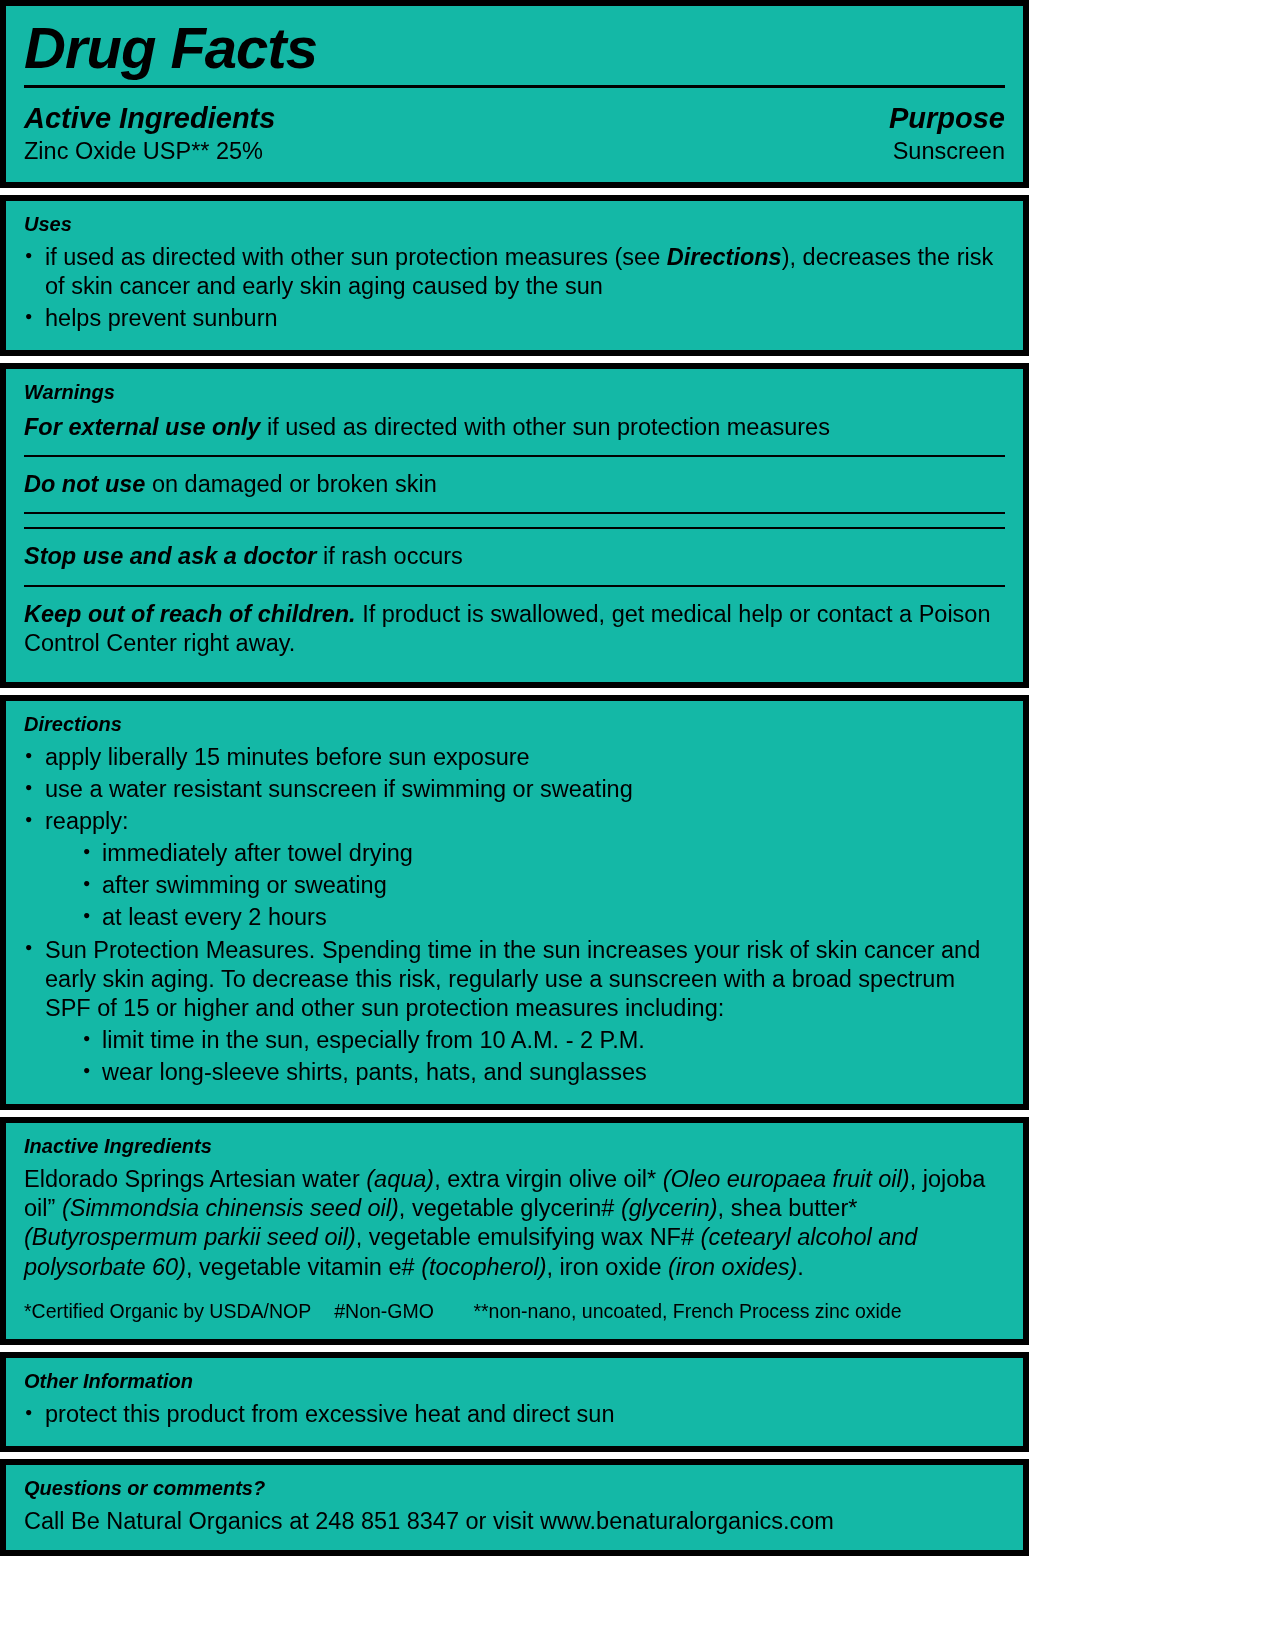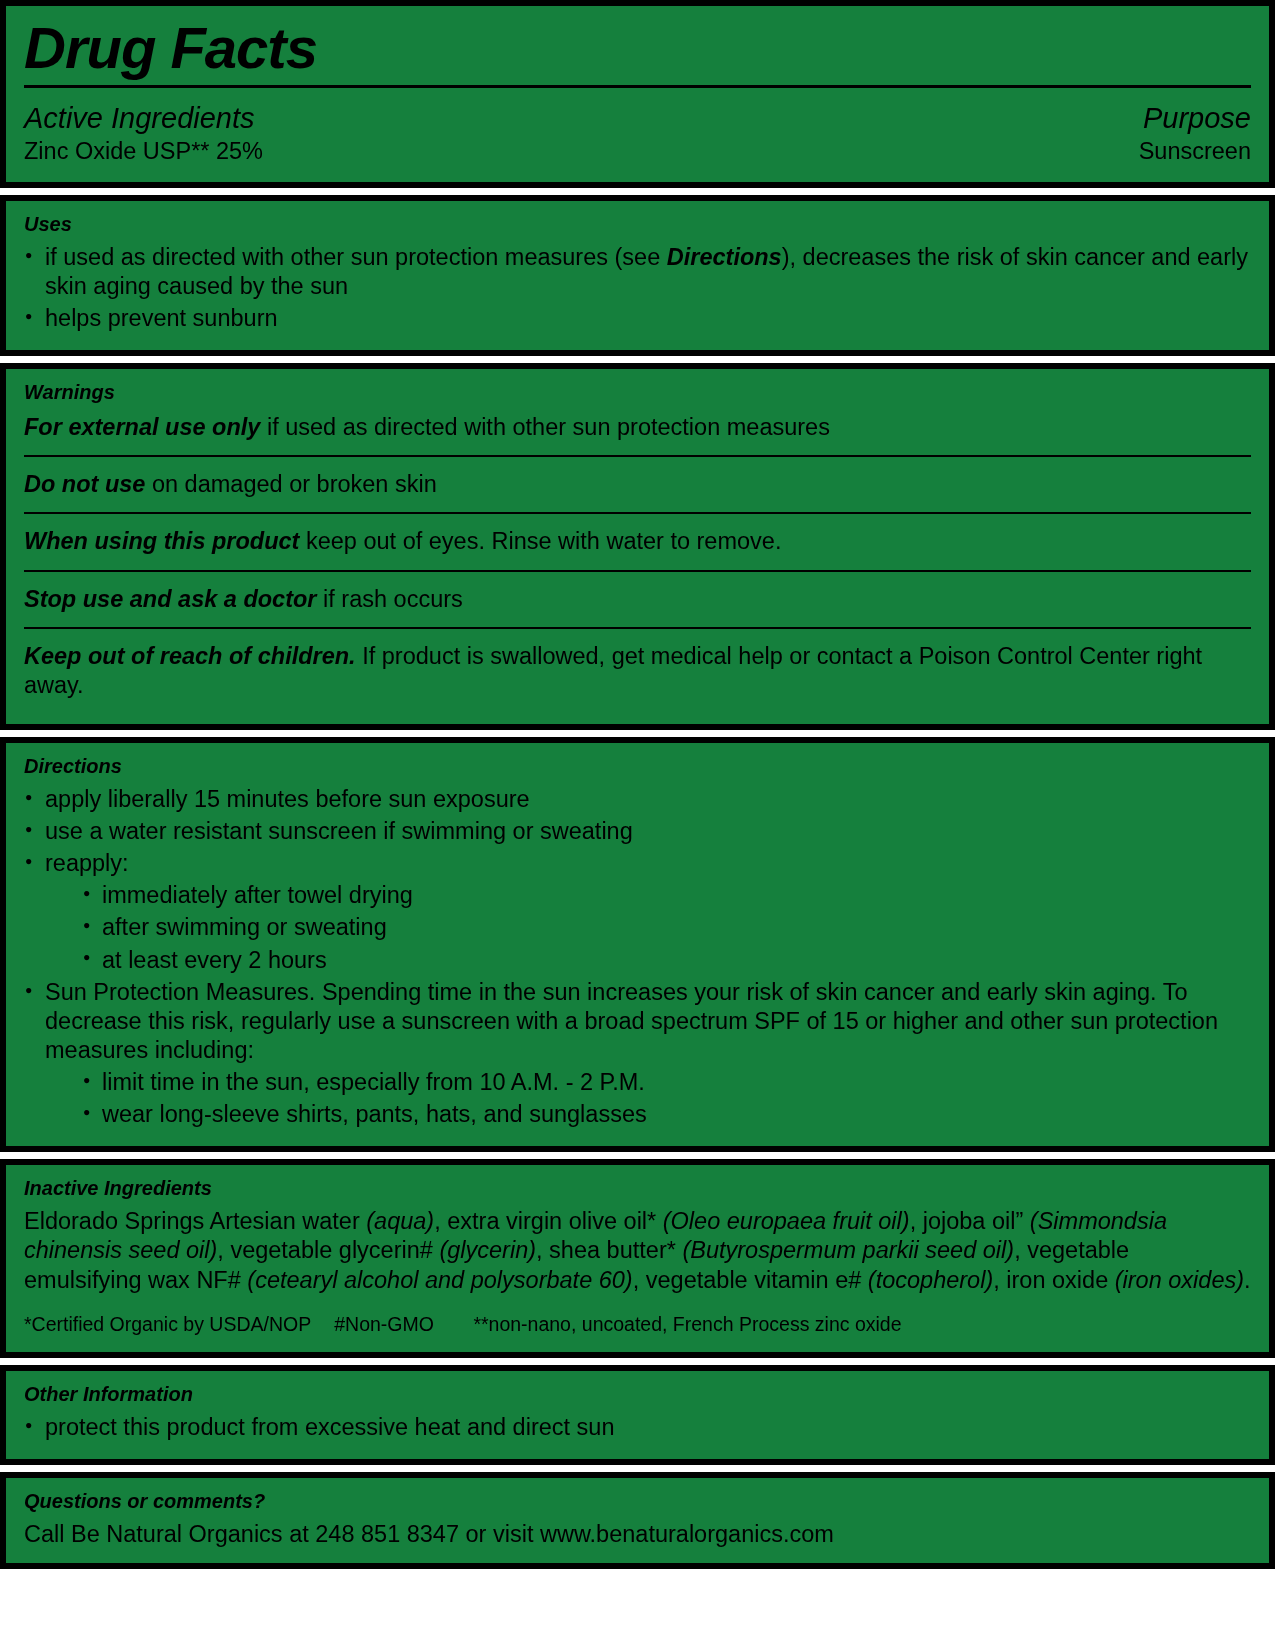--- a/index.html
+++ b/index.html
@@ -11,25 +11,25 @@
   }
   .page {
     width: 1275px;
     min-height: 1650px;
     box-sizing: border-box;
     padding: 0;
     background: #ffffff;
   }
   .box {
     box-sizing: border-box;
-    width: 1275px;
+    width: 1029px;
     border: 6px solid #000000;
     padding: 4px 18px 14px 18px;
     margin: 0 0 7px 0;
-    background: #15803d;
+    background: #14b8a6;
   }
   h1.df-title {
     font-size: 58px;
     font-weight: bold;
     font-style: italic;
     letter-spacing: -1px;
     margin: 8px 0 6px 0;
     line-height: 1.05;
   }
   .title-rule {
@@ -48,21 +48,21 @@
     font-size: 23.5px;
     line-height: 1.24;
   }
   .ai-row {
     display: flex;
     justify-content: space-between;
     align-items: baseline;
   }
   .ai-head {
     font-size: 29px;
-    font-weight: normal;
+    font-weight: bold;
     font-style: italic;
     line-height: 1.25;
   }
   .ai-val {
     font-size: 23.5px;
     line-height: 1.35;
   }
   ul.blist {
     list-style: none;
     margin: 2px 0 2px 0;
@@ -142,21 +142,20 @@
       <li><span><span>helps prevent sunburn</span></span></li>
     </ul>
   </section>
 
   <section class="box">
     <h2 class="sec-head">Warnings</h2>
     <p class="row"><span class="lead">For external use only</span><span> if used as directed with other sun protection measures</span></p>
     <hr class="thin">
     <p class="row"><span class="lead">Do not use</span><span> on damaged or broken skin</span></p>
     <hr class="thin">
-    <p class="row"><span class="lead">When using this product</span><span> keep out of eyes. Rinse with water to remove.</span></p>
     <hr class="thin">
     <p class="row"><span class="lead">Stop use and ask a doctor</span><span> if rash occurs</span></p>
     <hr class="thin">
     <p class="row"><span class="lead">Keep out of reach of children.</span><span> If product is swallowed, get medical help or contact a Poison Control Center right away.</span></p>
   </section>
 
   <section class="box">
     <h2 class="sec-head">Directions</h2>
     <ul class="blist">
       <li><span><span>apply liberally 15 minutes before sun exposure</span></span></li>

